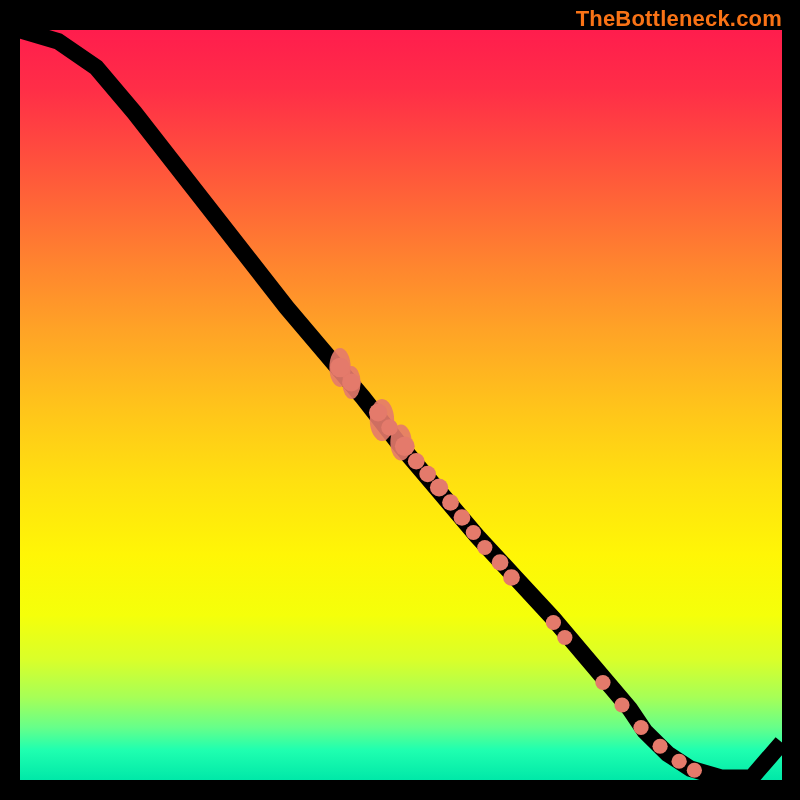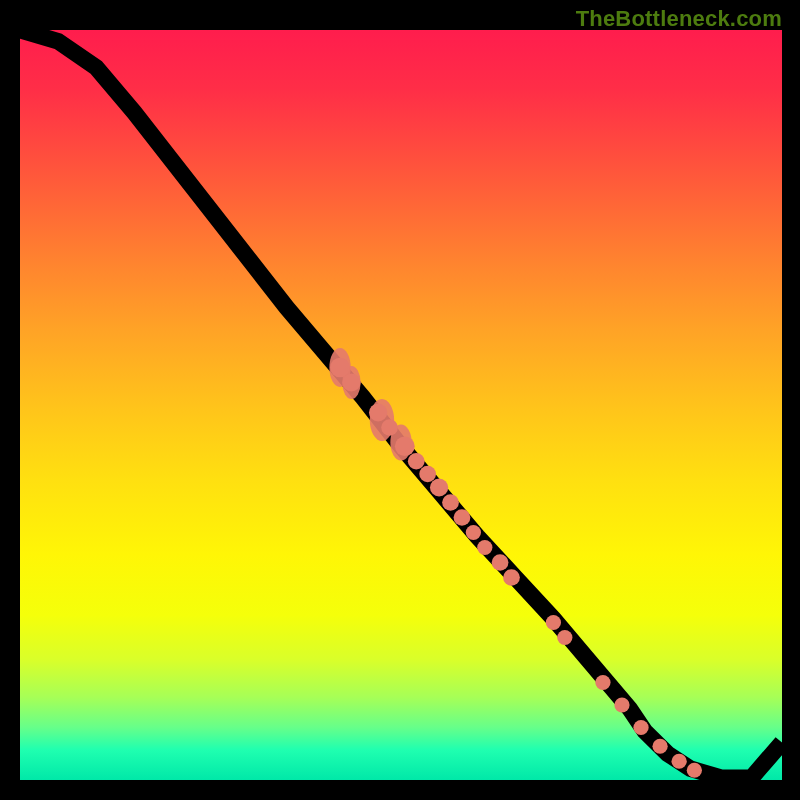--- a/index.html
+++ b/index.html
@@ -33,21 +33,21 @@
       #00e8a8 100%
     );
   }
   .watermark {
     position: absolute;
     top: 6px;
     right: 18px;
     font-family: Arial, Helvetica, sans-serif;
     font-size: 22px;
     font-weight: 600;
-    color: #4d7c0f;
+    color: #f97316;
     letter-spacing: 0.2px;
   }
   svg.curve {
     position: absolute;
     left: 0; top: 0;
     width: 100%;
     height: 100%;
     overflow: visible;
   }
   .curve-path {

